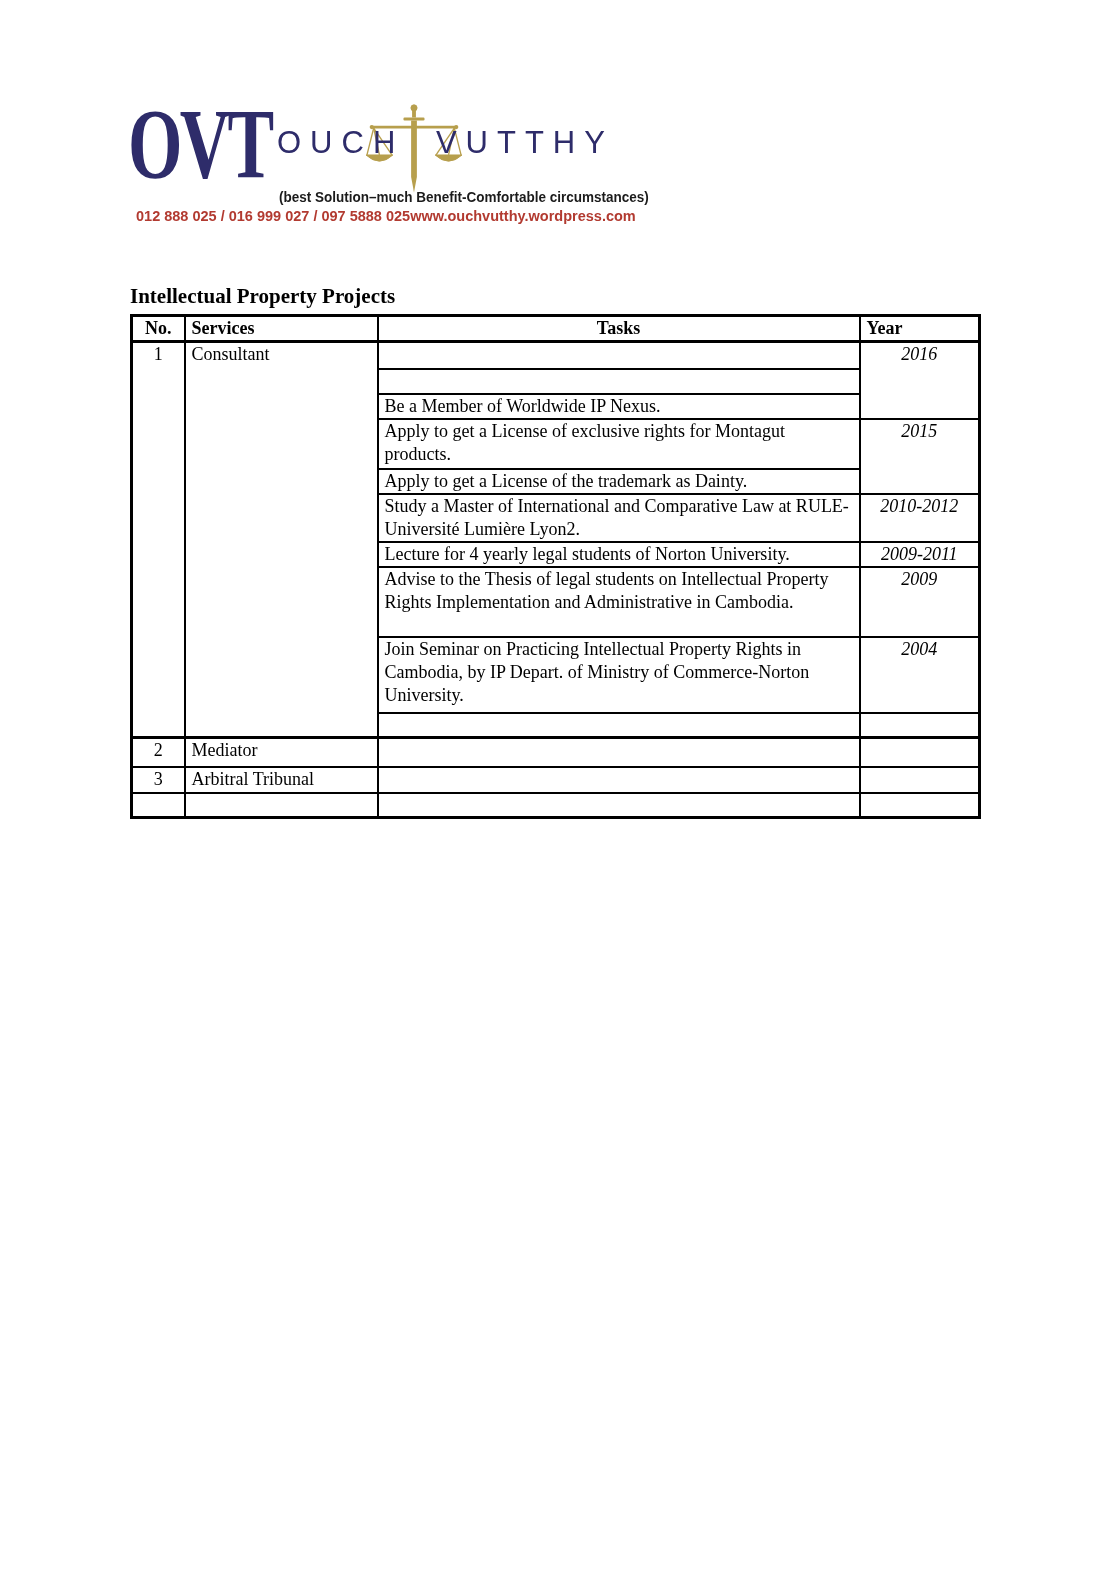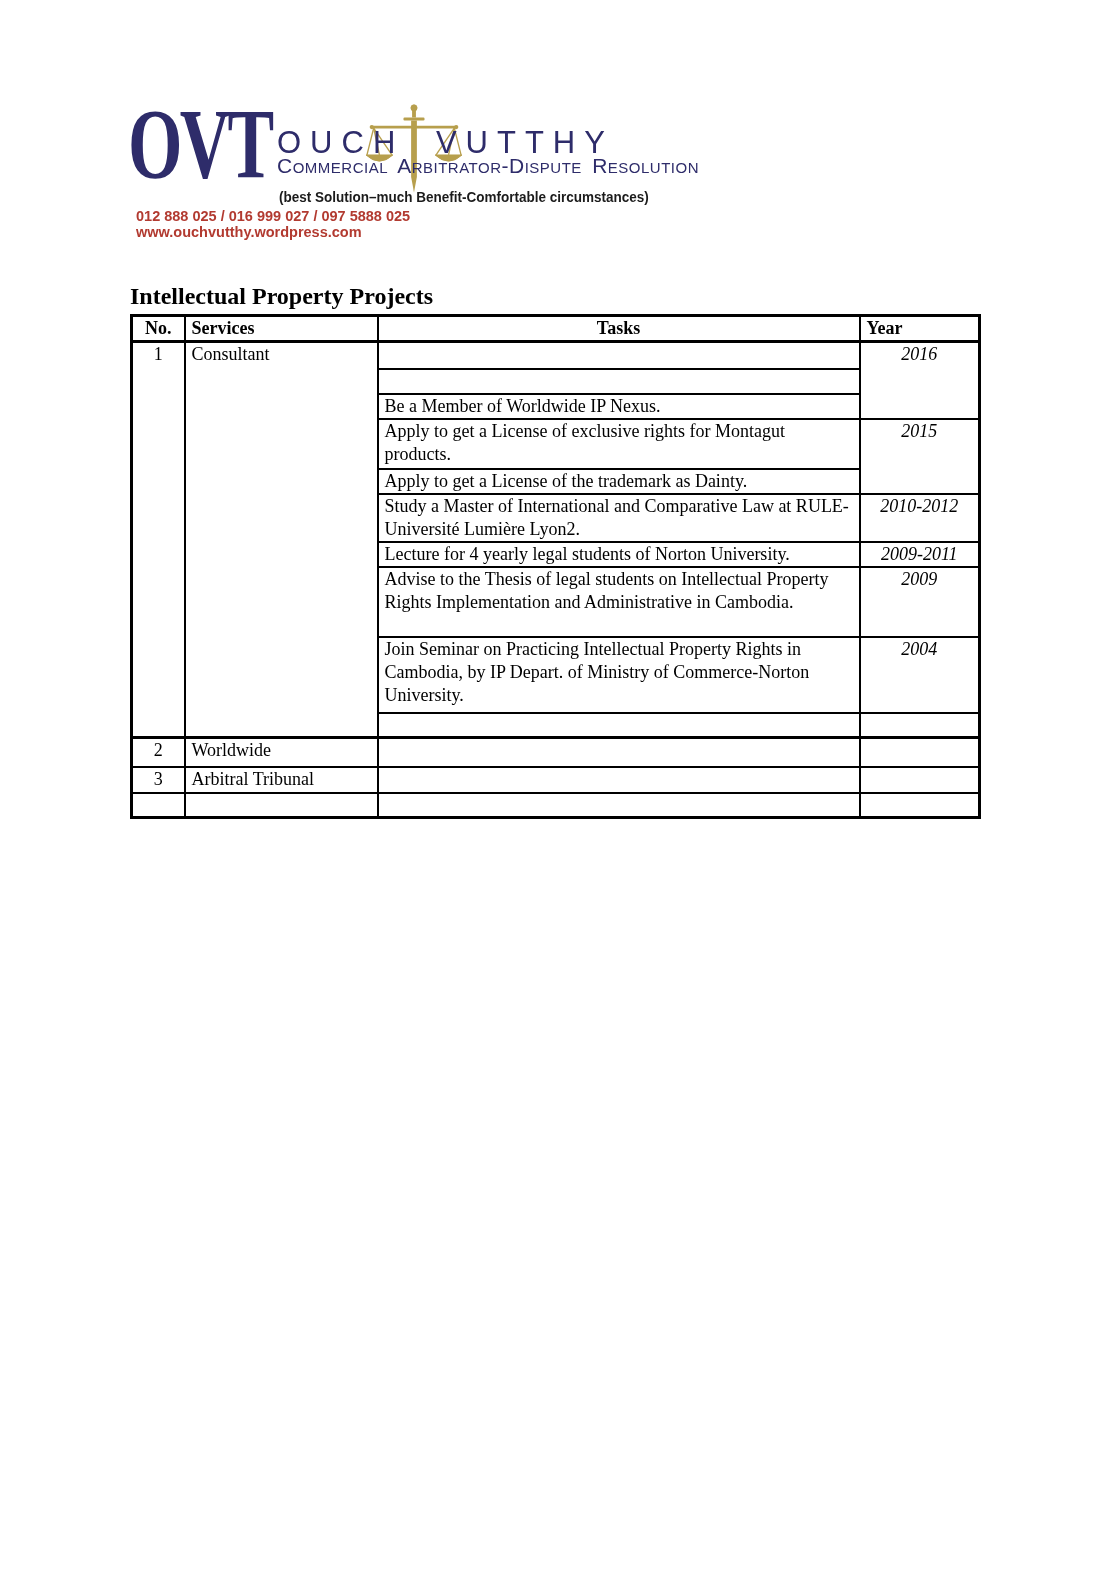--- a/index.html
+++ b/index.html
@@ -49,27 +49,27 @@
     font-size:15px; line-height:17px;
     color:#1b1b1b; white-space:nowrap;
     transform:scale(0.90,1); transform-origin:left top;
     z-index:2;
   }
   .contact-row {
     position:absolute; left:136px; top:208px; width:460px;
     display:flex; justify-content:space-between;
     font-family:"Liberation Sans", sans-serif;
     font-weight:bold; font-size:14.5px; line-height:16px;
-    color:#b23a30; z-index:2; white-space:nowrap;flex-direction:column;
+    color:#b23a30; z-index:2; white-space:nowrap;
   }
 
   
   .section-title {
     position:absolute; left:130px; top:283px;
-    font-weight:bold; font-size:24px; line-height:26px;
+    font-weight:bold; font-size:21px; line-height:26px;
   }
 
   
   table.ip {
     position:absolute; left:130px; top:314px;
     border-collapse:collapse; table-layout:fixed;
     width:848px;
     border:3px solid #000;
     font-size:18px;
   }
@@ -111,21 +111,20 @@
         <path d="M92,25 L73,53"></path>
           <path d="M92,25 L86,53"></path>
           <path d="M92,25 L99,53"></path>
       </g>
       <path d="M0,53 Q14,66 28,53 Z" stroke-width="1"></path>
       <path d="M72,53 Q86,66 100,53 Z" stroke-width="1"></path>
     </g>
   </svg>
 
   <div class="brand-name">OUCH VUTTHY</div>
-  <div class="brand-sub">Commercial Arbitrator-Dispute Resolution</div>
   <div class="tagline">(best Solution–much Benefit-Comfortable circumstances)</div>
 
   <div class="contact-row">
     <span>012 888 025 / 016 999 027 / 097 5888 025</span>
     <span>www.ouchvutthy.wordpress.com</span>
   </div>
 
   <div class="section-title">Intellectual Property Projects</div>
 
   <table class="ip">
@@ -179,21 +178,21 @@
       <td class="c-task">Join Seminar on Practicing Intellectual Property Rights in Cambodia, by IP Depart. of Ministry of Commerce-Norton University.</td>
       <td class="c-year">2004</td>
     </tr>
     <tr style="height:25px">
       <td class="c-task"></td>
       <td class="c-year"></td>
     </tr>
 
     <tr class="sep" style="height:29px">
       <td class="c-no">2</td>
-      <td class="c-svc">Worldwide</td>
+      <td class="c-svc">Mediator</td>
       <td class="c-task"></td>
       <td class="c-year"></td>
     </tr>
     <tr style="height:26px">
       <td class="c-no">3</td>
       <td class="c-svc">Arbitral Tribunal</td>
       <td class="c-task"></td>
       <td class="c-year"></td>
     </tr>
     <tr style="height:25px">

